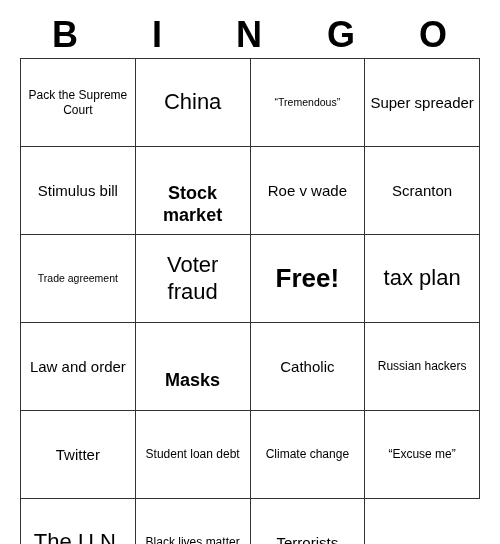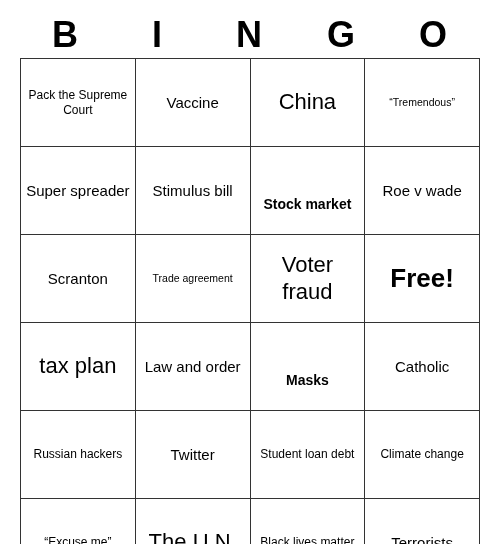--- a/index.html
+++ b/index.html
@@ -39,43 +39,40 @@
       display: flex;
       align-items: center;
       justify-content: center;
       text-align: center;
       padding: 6px 4px;
     }
     .cell-text {
       line-height: 1.2;
     }
     .size-xl { font-size: 22px; font-weight: normal; }
-    .size-lg { font-size: 14px; font-weight: bold; margin-top: 28px; }
+    .size-lg { font-size: 18px; font-weight: bold; margin-top: 28px; }
     .size-md { font-size: 15px; }
     .size-sm { font-size: 12px; }
     .size-xs { font-size: 10.5px; }
     .free-cell { font-size: 26px; font-weight: bold; text-align: center; }
   </style>
 </head>
 <body>
 
 <div class="bingo-container">
   <div class="bingo-header">
   <div class="bingo-header-cell">B</div>
       <div class="bingo-header-cell">I</div>
       <div class="bingo-header-cell">N</div>
       <div class="bingo-header-cell">G</div>
       <div class="bingo-header-cell">O</div>
     </div>
   <div class="bingo-grid">
   <div class="bingo-cell">
         <span class="cell-text size-sm">Pack the Supreme Court</span>
-      </div>
-      <div class="bingo-cell">
-        <span class="cell-text size-md">Vaccine</span>
       </div>
       <div class="bingo-cell">
         <span class="cell-text size-xl">China</span>
       </div>
       <div class="bingo-cell">
         <span class="cell-text size-xs">“Tremendous”</span>
       </div>
       <div class="bingo-cell">
         <span class="cell-text size-md">Super spreader</span>
       </div>

